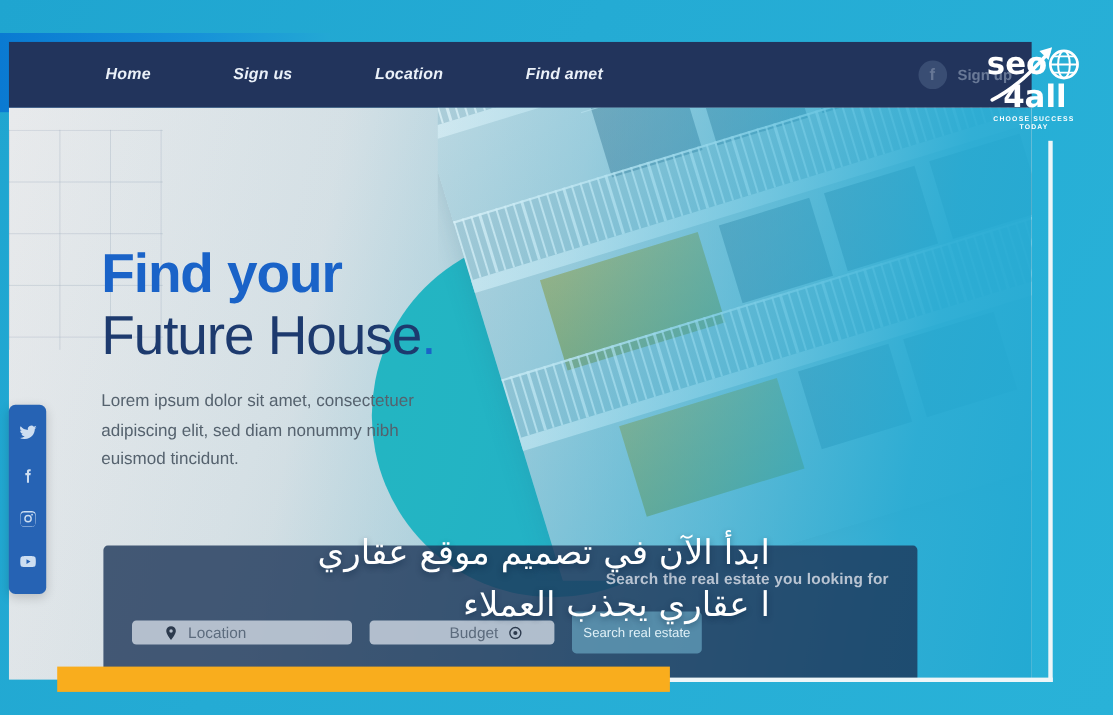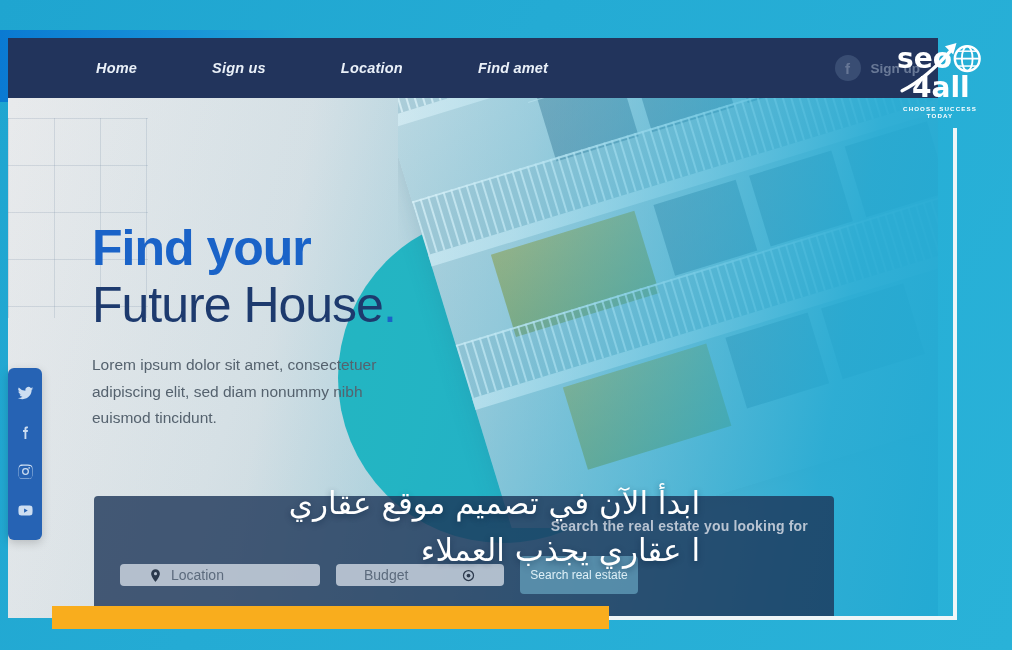--- a/index.html
+++ b/index.html
@@ -140,21 +140,21 @@
   }
   .search-title { color:#b9c4d2; font-size:14px; font-weight:700; letter-spacing:.2px;text-align:right; }
   .search-row { display:flex; gap:16px; margin-top:22px; align-items:center; }
   .sfield {
     height:22px; background:rgba(225,232,240,.72); border-radius:4px;
     display:flex; align-items:center; padding:0 28px; gap:8px;
     color:#5c6b7d; font-size:14px;
   }
   .sfield.a { width:200px; }
   .sfield.b { width:200px; }
-  .sfield.c { width:168px; justify-content:space-between; }
+  .sfield.c { width:168px; justify-content:flex-end; }
   .sbtn {
     height:38px; width:118px; border-radius:4px;
     background:rgba(120,190,215,.55); color:#dff0f7; font-size:12px;
     display:flex; align-items:center; justify-content:center;
   }
   .ico { width:15px; height:15px; flex:0 0 auto; }
 
   
   .social-rail {
     position:absolute; left:8px; top:368px; width:34px; height:172px;

